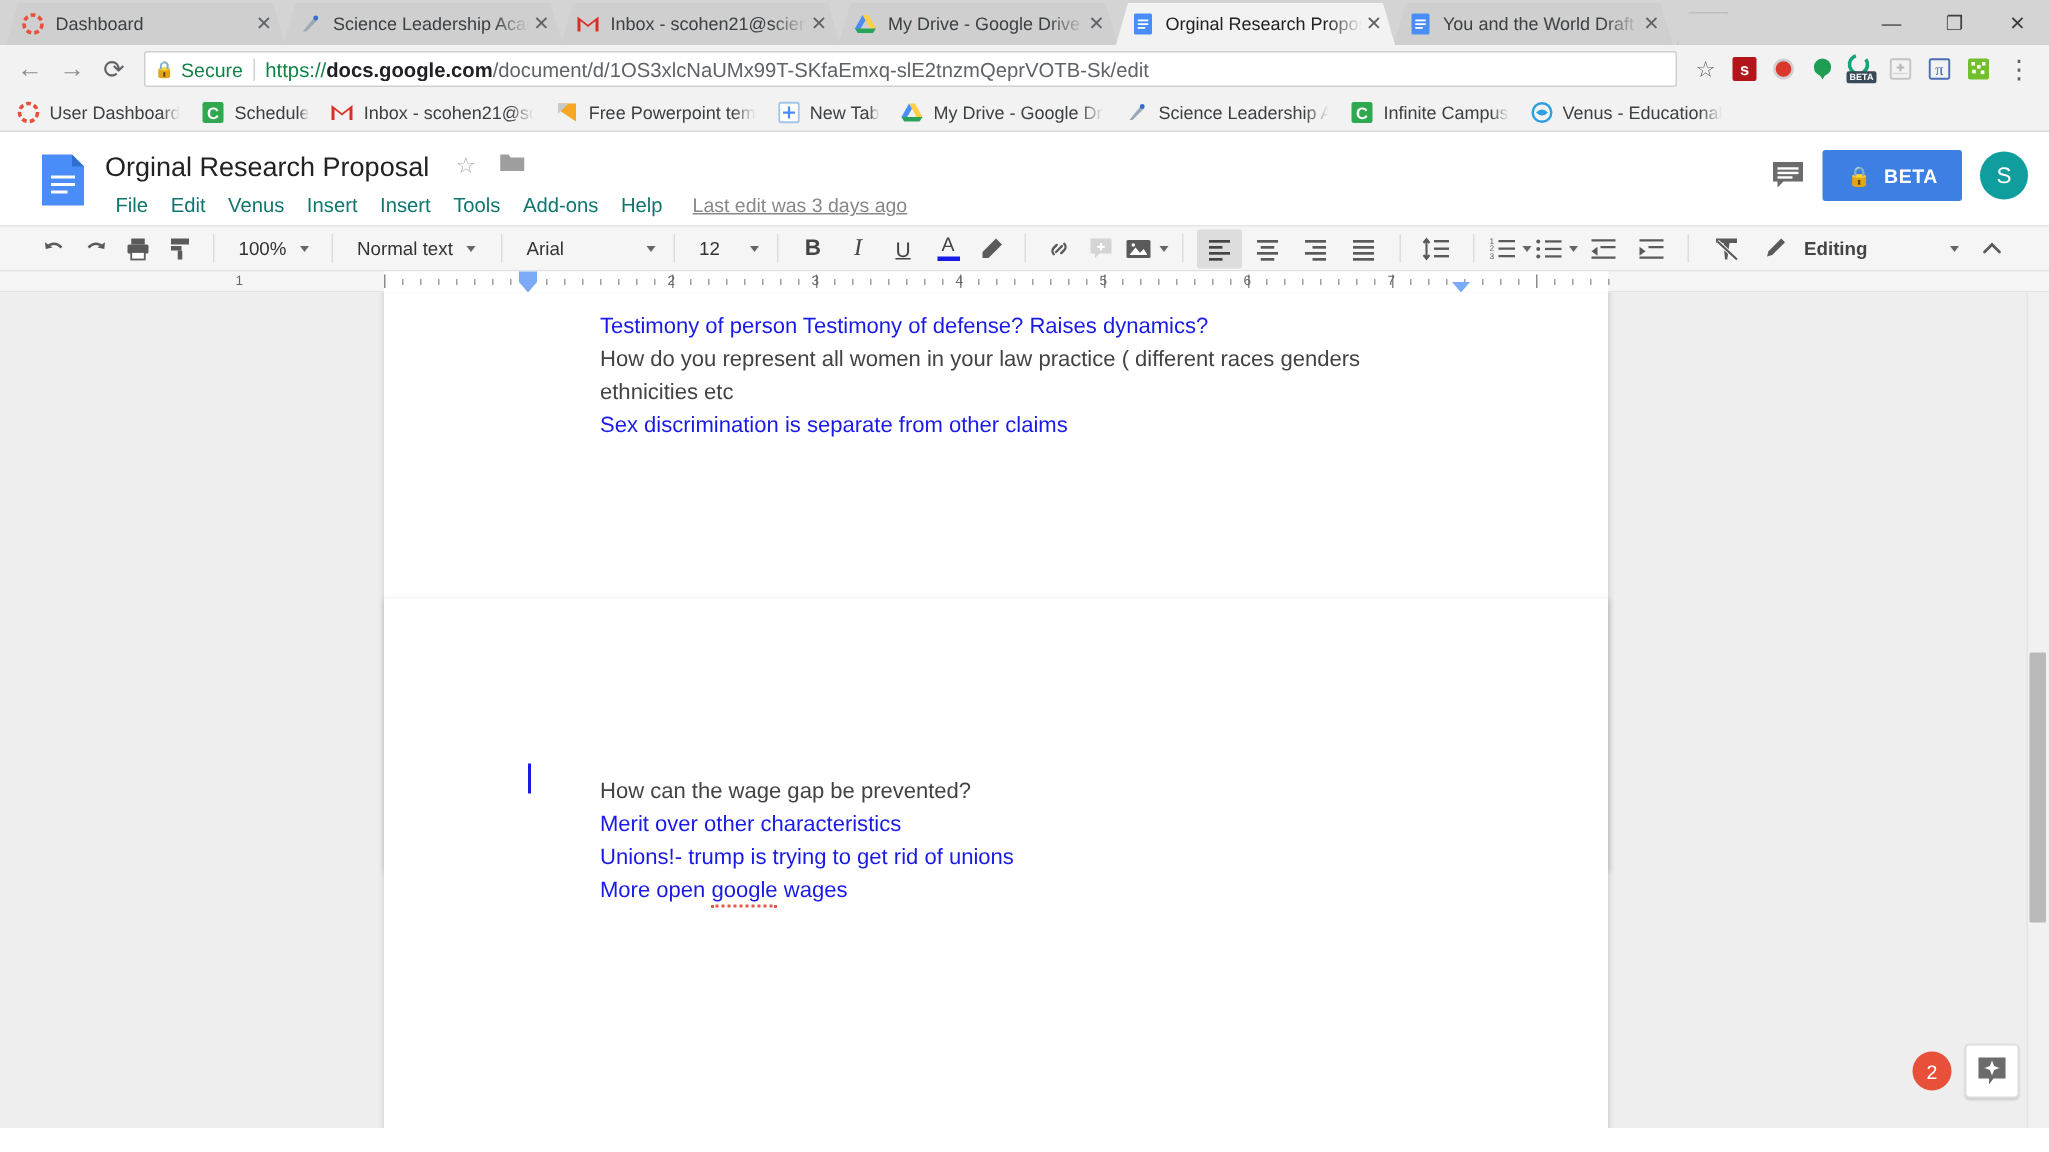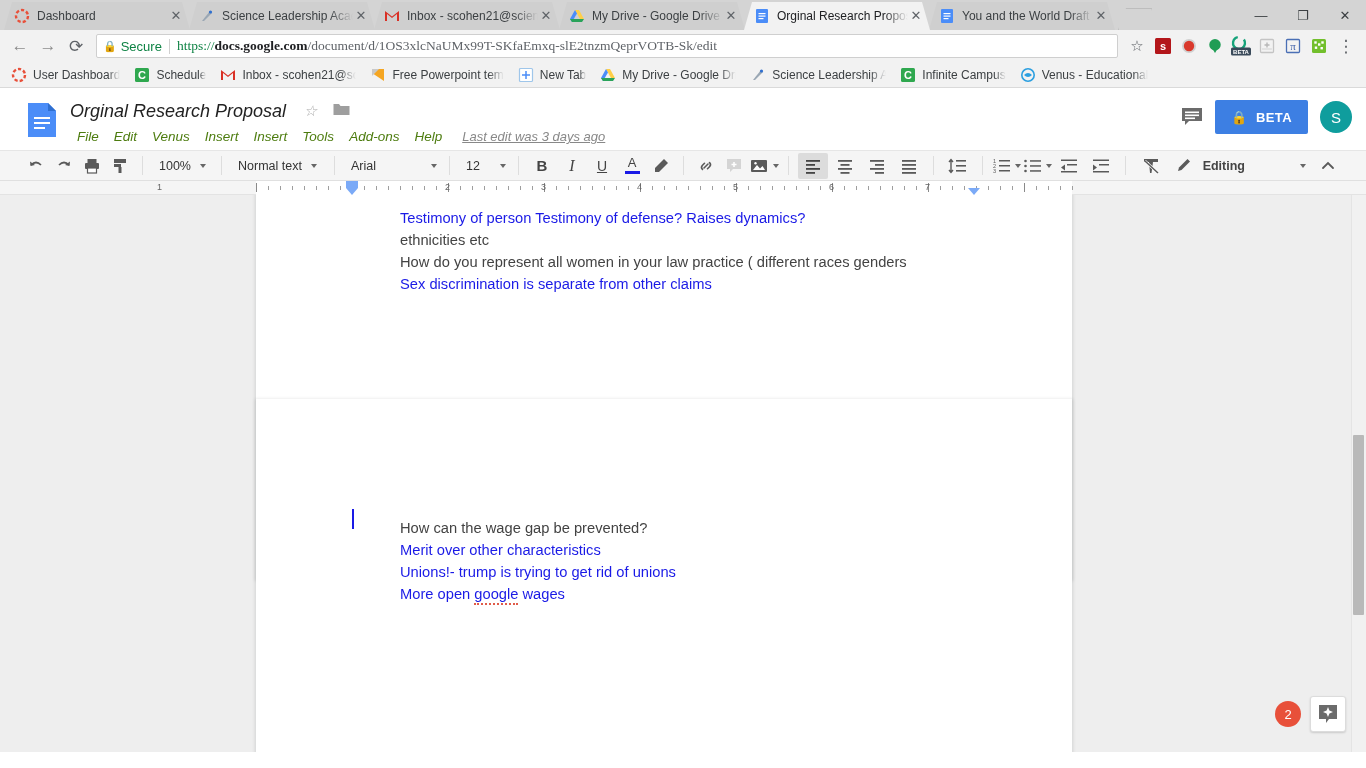--- a/index.html
+++ b/index.html
@@ -40,44 +40,44 @@
   .navbar { height:32px; background:#f2f2f2; display:flex; align-items:center; padding:0 6px; }
   .navicon { width:28px; height:28px; display:flex; align-items:center; justify-content:center; color:#8c8c8c; font-size:17px; }
   .navicon.dark { color:#5f6368; }
   .omnibox {
     flex:1 1 auto; height:24px; margin:0 6px; background:#ffffff; border:1px solid #cfcfcf;
     border-radius:2px; display:flex; align-items:center; padding:0 6px; font-size:13px; overflow:hidden;
   }
   .lockicon { color:#0f8345; font-size:11px; margin-right:4px; }
   .securetxt { color:#0f8345; font-size:13px; margin-right:7px; }
   .omnisep { width:1px; height:15px; background:#d0d0d0; margin-right:7px; }
-  .url { white-space:nowrap; font-size:13.5px; color:#9aa0a6; overflow:hidden;font-family:Liberation Serif, serif; }
+  .url { white-space:nowrap; font-size:13.5px; color:#9aa0a6; overflow:hidden; }
   .url .scheme { color:#0f8345; }
   .url .host { color:#202124; font-weight:bold; }
   .url .path { color:#5f6368; }
   .star { width:26px; height:26px; display:flex; align-items:center; justify-content:center; font-size:15px; color:#5f6368; }
   .ext { width:26px; height:26px; display:flex; align-items:center; justify-content:center; position:relative; }
 
   .bookmarks { height:26px; background:#f2f2f2; display:flex; align-items:center; padding:0 4px; border-bottom:1px solid #dadada; }
   .bm { display:flex; align-items:center; height:22px; padding:0 7px; font-size:12px; color:#3c4043; white-space:nowrap; max-width:150px; overflow:hidden; }
   .bm .bmico { width:16px; height:16px; flex:0 0 16px; margin-right:6px; position:relative; }
   .bm .bmlabel { overflow:hidden; white-space:nowrap;
     -webkit-mask-image: linear-gradient(to right, #000 86%, transparent 100%);
     mask-image: linear-gradient(to right, #000 86%, transparent 100%); }
 
   
   .docs { background:#fff; }
   .dochead { height:62px; display:flex; align-items:flex-start; padding:10px 14px 0 14px; position:relative; }
   .docsicon { width:40px; height:40px; margin:2px 8px 0 8px; flex:0 0 40px; position:relative; }
-  .titleblock { flex:1 1 auto; padding-top:2px;font-style:italic; }
+  .titleblock { flex:1 1 auto; padding-top:2px; }
   .doctitle { font-size:18px; color:#222; font-weight:normal; display:inline-block; vertical-align:middle; line-height:22px; }
   .titleicons { display:inline-block; vertical-align:middle; margin-left:10px; }
   .ticon { display:inline-block; width:20px; height:20px; vertical-align:middle; margin-right:6px; color:#acacac; font-size:15px; text-align:center; line-height:20px; }
   .menubar { margin-top:4px; display:flex; align-items:center; }
-  .menuitem { font-size:13.5px; color:#4d7c0f; padding:2px 7px; margin-right:1px; line-height:17px; }
+  .menuitem { font-size:13.5px; color:#0f766e; padding:2px 7px; margin-right:1px; line-height:17px; }
   .lastedit { font-size:13px; color:#888; text-decoration:underline; margin-left:12px; }
   .headright { position:absolute; right:14px; top:12px; display:flex; align-items:center; }
   .commentbtn { width:34px; height:34px; display:flex; align-items:center; justify-content:center; margin-right:6px; }
   .sharebtn {
     background:#3d7fe3; color:#fff; height:34px; border-radius:2px; padding:0 16px;
     display:flex; align-items:center; font-size:13px; font-weight:bold; letter-spacing:.4px; margin-right:12px;
   }
   .sharebtn .lock { margin-right:8px; font-size:13px; }
   .avatar { width:32px; height:32px; border-radius:50%; background:#0f9d9d; color:#fff; display:flex; align-items:center; justify-content:center; font-size:15px; }
 
@@ -696,22 +696,22 @@
     <div class="indent-top" style="left:346px"></div>
     <div class="indent-bot" style="left:346px"></div>
     <div class="indent-bot" style="left:968px"></div>
   </div>
 
   <div class="canvas">
 
     <div class="page" id="page1" style="top:-168px;height:552px;">
       <div style="position:absolute;left:144px;top:180px;width:600px;">
         <div class="docline blue">Testimony of person Testimony of defense? Raises dynamics?</div>
+        <div class="docline">How do you represent all women in your law practice ( different races genders</div>
         <div class="docline">ethnicities etc</div>
-        <div class="docline">How do you represent all women in your law practice ( different races genders</div>
         <div class="docline blue">Sex discrimination is separate from other claims</div>
       </div>
     </div>
 
     <div class="page" id="page2" style="top:204px;height:600px;">
       <div class="caret-cursor" style="left:96px;top:110px;height:20px;"></div>
       <div style="position:absolute;left:144px;top:118px;width:620px;">
         <div class="docline">How can the wage gap be prevented?</div>
         <div class="docline blue">Merit over other characteristics</div>
         <div class="docline blue">Unions!- trump is trying to get rid of unions</div>

